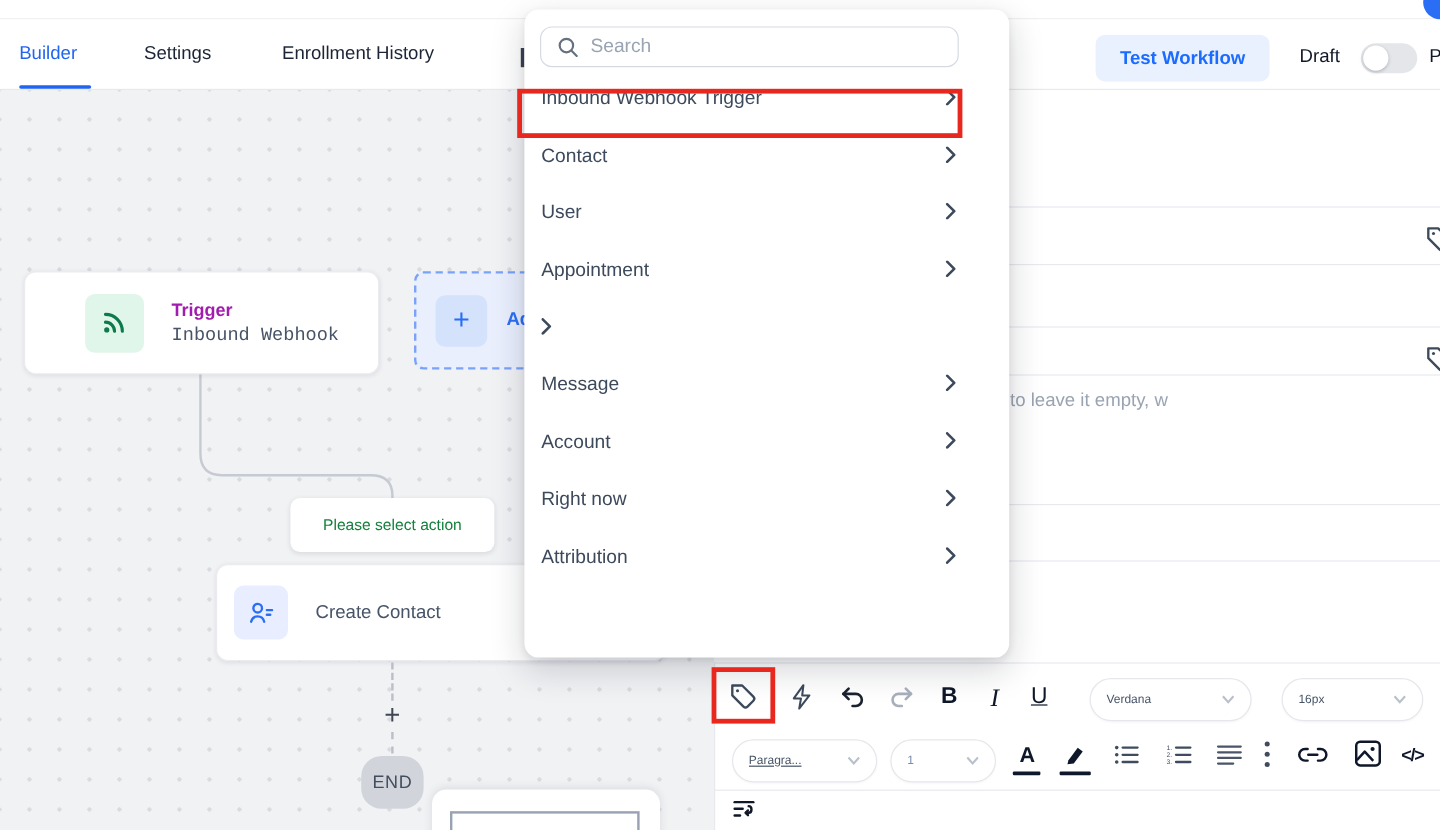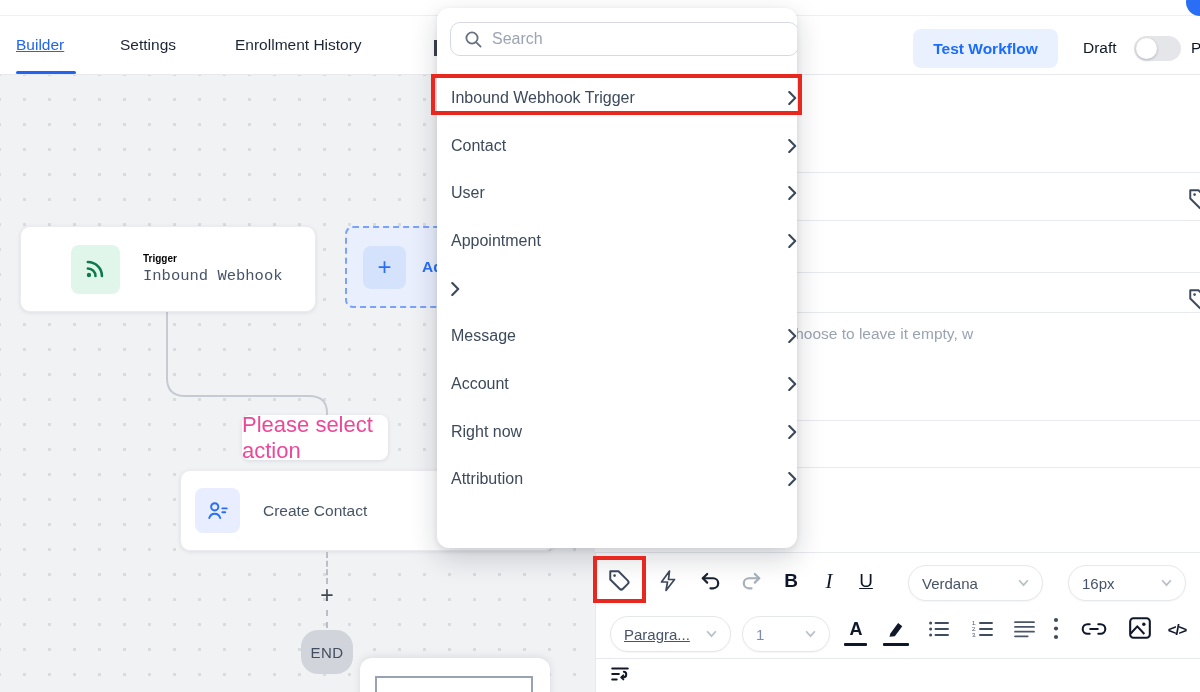--- a/index.html
+++ b/index.html
@@ -31,31 +31,31 @@
   
   .canvas { position:absolute; left:0; top:75px; width:595px; height:617px; background:#f1f2f4;
     background-image:radial-gradient(circle,#d9dbdf 1.6px, transparent 1.9px);
     background-size:25px 25px; background-position:12px 12px; z-index:1; }
   .node-card { position:absolute; background:#fff; border:1px solid #ececf0; border-radius:10px;
     box-shadow:0 1px 4px rgba(16,24,40,.09); display:flex; align-items:center; }
   .node-icon { border-radius:8px; display:flex; align-items:center; justify-content:center; }
   .trigger-card { left:20px; top:151px; width:296px; height:86px; }
   .trigger-card .node-icon { width:49px; height:49px; margin-left:50px; background:#e1f6ea; }
   .trigger-texts { margin-left:23px; display:flex; flex-direction:column; gap:3px; }
-  .trigger-title { font-size:10px; font-weight:700; color:#000000; }
+  .trigger-title { font-size:15px; font-weight:700; color:#a21caf; }
   .trigger-sub { font-size:15.5px; color:#475467;font-family:Liberation Mono, monospace; }
   .add-box { position:absolute; left:345px; top:151px; width:164px; height:82px; background:#e9effd;
     border:2px dashed #7aa2f8; border-radius:8px; display:flex; align-items:center; }
   .add-plus { width:43px; height:43px; margin-left:16px; border-radius:8px; background:#d4e2fc;
     color:#2b6ef6; font-size:24px; display:flex; align-items:center; justify-content:center; }
   .add-label { margin-left:16px; color:#2b6ef6; font-size:15.5px; font-weight:700; }
   .connector-svg { position:absolute; left:0; top:0; width:595px; height:617px; pointer-events:none; }
-  .select-action { position:absolute; left:242px; top:340px; width:146px; height:45px; background:#fff;
+  .select-action { position:absolute; left:242px; top:340px; width:170px; height:45px; background:#fff;
     border-radius:8px; box-shadow:0 1px 4px rgba(16,24,40,.10); display:flex; align-items:center;
-    justify-content:center; font-size:22px; color:#ec4899; }
+    justify-content:center; font-size:13px; color:#15803d; }
   .contact-card { left:180px; top:395px; width:375px; height:81px; }
   .contact-card .node-icon { width:45px; height:45px; margin-left:14px; background:#e8eeff; }
   .contact-label { margin-left:23px; font-size:15.5px; color:#475467; }
   .dash-seg { position:absolute; left:326px; width:0; border-left:2px dashed #b9bec8; }
   .plus-between { position:absolute; left:317px; top:507px; font-size:23px; color:#3f4754; width:20px;
     text-align:center; }
   .end-pill { position:absolute; left:301px; top:555px; width:52px; height:44px; background:#d1d5db;
     border-radius:17px; display:flex; align-items:center; justify-content:center;
     font-size:15px; color:#424d5f; letter-spacing:.5px; }
   .bottom-card { position:absolute; left:360px; top:583px; width:190px; height:109px; background:#fff;
@@ -70,54 +70,54 @@
   .panel-tag { position:absolute; left:592px; }
   .ed-vline { position:absolute; left:0; top:477px; width:1px; height:140px; background:#e7e9ee; }
   .ed-hline { position:absolute; left:0; top:583px; width:605px; height:1px; background:#e7e9ee; }
 
   
   .tbtn { position:absolute; display:flex; align-items:center; justify-content:center; cursor:pointer;
     background:none; border:none; }
   .tchar { font-size:19px; color:#0f172a; }
   .sel { position:absolute; height:36px; border:1px solid #e5e7eb; border-radius:18px; background:#fff;
     box-shadow:0 1px 2px rgba(16,24,40,.04); display:flex; align-items:center; padding:0 13px;
-    font-size:15px; color:#475467; cursor:pointer; }
+    font-size:10px; color:#475467; cursor:pointer; }
   .sel .sel-val { flex:1; white-space:nowrap; overflow:hidden; }
   .sel svg { flex:none; }
   .under-bar { position:absolute; height:3px; background:#0f172a; border-radius:1px; }
 
   
-  .dropdown { position:absolute; left:437px; top:8px; width:360px; height:540px; background:#fff;
+  .dropdown { position:absolute; left:437px; top:8px; width:404px; height:540px; background:#fff;
     border-radius:12px; box-shadow:0 10px 28px rgba(16,24,40,.18), 0 2px 6px rgba(16,24,40,.08);
     z-index:50; overflow:hidden; }
   .search-wrap { position:absolute; left:13px; top:14px; width:349px; height:34px;
     border:1px solid #d5dae2; border-radius:10px; display:flex; align-items:center; background:#fff; }
   .search-wrap svg { margin-left:13px; }
   .search-input { border:none; outline:none; margin-left:9px; flex:1; font-size:16px; color:#344054;
     font-family:"Liberation Sans", sans-serif; background:transparent; }
   .search-input::placeholder { color:#9aa4b2; }
   .menu-items { position:absolute; left:0; top:66px; width:378px; display:flex; flex-direction:column; }
-  .menu-item { height:47.7px; display:flex; align-items:center; padding:0 18px 0 14px; cursor:pointer; }
+  .menu-item { height:47.7px; display:flex; align-items:flex-start; padding:0 18px 0 14px; cursor:pointer; }
   .menu-item span.lbl { flex:1; font-size:16px; color:#3d4a5c; }
 
   
   .anno { position:absolute; border:4px solid #e8281e; z-index:100; pointer-events:none; }
   .anno-1 { left:431px; top:74px; width:371px; height:41px; }
   .anno-2 { left:593px; top:556px; width:53px; height:47px; }
 </style>
 </head>
 <body>
 
 <div id="stage">
 
   <div class="header">
     <div class="topline"></div>
     <div class="bottomline"></div>
 
-    <div class="tab active" style="left:16px;text-decoration:underline;">Builder</div>
+    <div class="tab active" style="left:16px;">Builder</div>
     <div class="tab-underline" style="left:16px; width:60px;"></div>
     <div class="tab" style="left:120px;">Settings</div>
     <div class="tab" style="left:235px;">Enrollment History</div>
     <div class="tab-fragment"></div>
 
     <button class="btn-testwf">Test Workflow</button>
     <div class="draft-label">Draft</div>
     <div class="toggle">
       <div class="knob"></div>
     </div>

